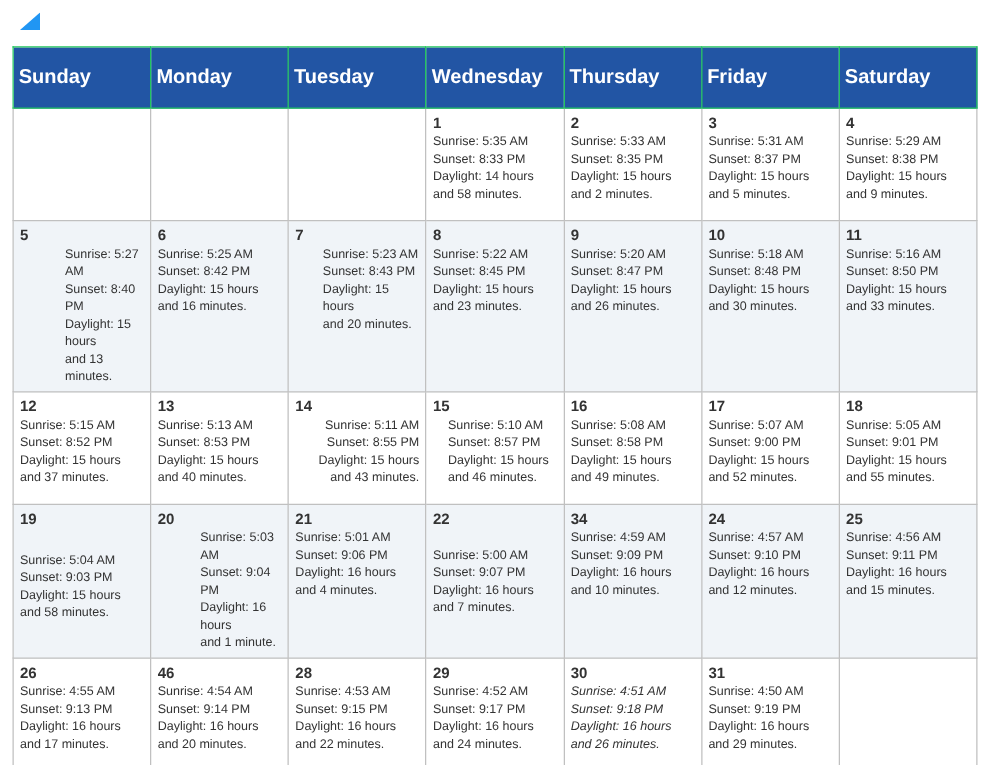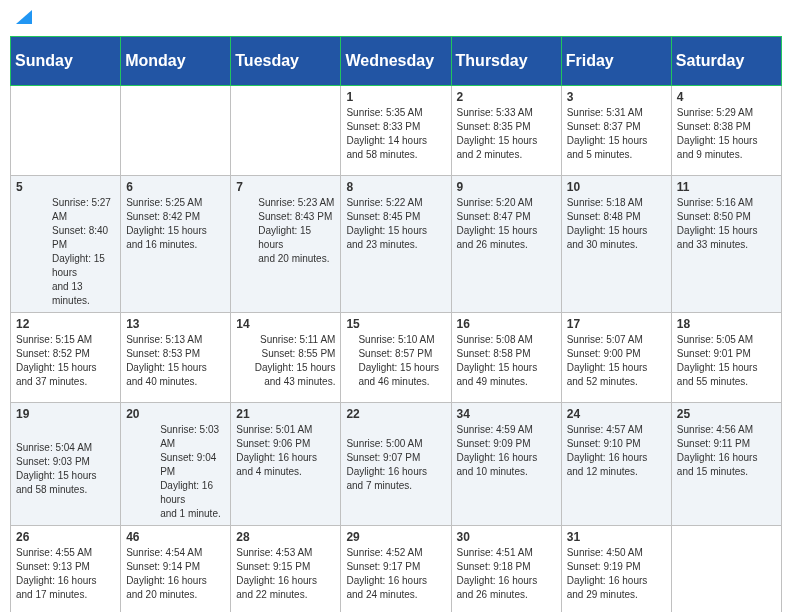--- a/index.html
+++ b/index.html
@@ -333,21 +333,21 @@
         </td>
         <td>
           <span class="day-number">29</span>
           <div class="day-info" style="white-space: pre-line;">Sunrise: 4:52 AM
 Sunset: 9:17 PM
 Daylight: 16 hours
 and 24 minutes.</div>
         </td>
         <td>
           <span class="day-number">30</span>
-          <div class="day-info" style="white-space: pre-line;">Sunrise: 4:51 AM
+          <div class="day-info" style="white-space: pre-line; font-style: italic;">Sunrise: 4:51 AM
 Sunset: 9:18 PM
 Daylight: 16 hours
 and 26 minutes.</div>
         </td>
         <td>
           <span class="day-number">31</span>
           <div class="day-info" style="white-space: pre-line;">Sunrise: 4:50 AM
 Sunset: 9:19 PM
 Daylight: 16 hours
 and 29 minutes.</div>

